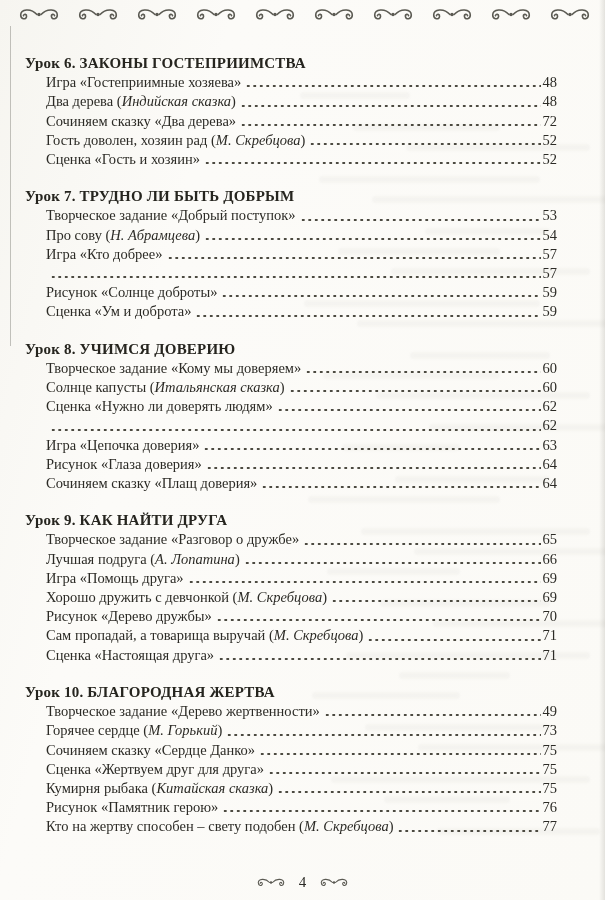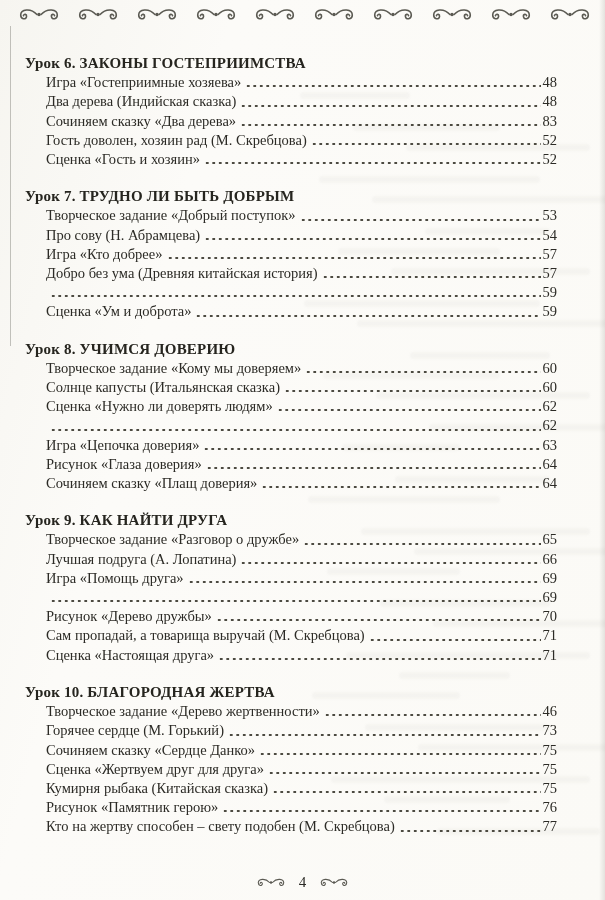--- a/index.html
+++ b/index.html
@@ -63,21 +63,21 @@
   }
   .toc-row {
     display: flex;
     align-items: baseline;
     font-size: 14.5px;
     line-height: 19.2px;
     padding-left: 21px;
     white-space: nowrap;
     justify-content: space-between;
   }
-  .entry-text .em { }
+  .entry-text .em { font-style: italic; }
   .dots {
     flex: 1 1 auto;
     min-width: 10px;
     height: 6px;
     align-self: flex-end;
     margin: 0 2px 3px 4px;
     background-image: radial-gradient(circle, #4b4940 1.05px, rgba(0,0,0,0) 1.5px);
     background-size: 6.5px 6px;
     background-repeat: repeat-x;
     background-position: 0 bottom;
@@ -248,21 +248,21 @@
 
   <div class="toc-row">
     <span class="entry-text"><span class="pre">Два дерева (</span><span class="em">Индийская сказка</span><span class="post">)</span></span>
     <span class="dots"></span>
     <span class="pagenum">48</span>
   </div>
 
   <div class="toc-row">
     <span class="entry-text"><span class="pre">Сочиняем сказку «Два дерева»</span><span class="em"></span><span class="post"></span></span>
     <span class="dots"></span>
-    <span class="pagenum">83</span>
+    <span class="pagenum">72</span>
   </div>
 
   <div class="toc-row">
     <span class="entry-text"><span class="pre">Гость доволен, хозяин рад (</span><span class="em">М. Скребцова</span><span class="post">)</span></span>
     <span class="dots"></span>
     <span class="pagenum">52</span>
   </div>
 
   <div class="toc-row">
     <span class="entry-text"><span class="pre">Сценка «Гость и хозяин»</span><span class="em"></span><span class="post"></span></span>
@@ -287,27 +287,27 @@
     <span class="pagenum">54</span>
   </div>
 
   <div class="toc-row">
     <span class="entry-text"><span class="pre">Игра «Кто добрее»</span><span class="em"></span><span class="post"></span></span>
     <span class="dots"></span>
     <span class="pagenum">57</span>
   </div>
 
   <div class="toc-row">
-    <span class="entry-text"><span class="pre">Добро без ума (</span><span class="em">Древняя китайская история</span><span class="post">)</span></span>
     <span class="dots"></span>
     <span class="pagenum">57</span>
   </div>
 
 
   <div class="toc-row">
+    <span class="entry-text"><span class="pre">Рисунок «Солнце доброты»</span><span class="em"></span><span class="post"></span></span>
     <span class="dots"></span>
     <span class="pagenum">59</span>
   </div>
 
   <div class="toc-row">
     <span class="entry-text"><span class="pre">Сценка «Ум и доброта»</span><span class="em"></span><span class="post"></span></span>
     <span class="dots"></span>
     <span class="pagenum">59</span>
   </div>
 </div>
@@ -374,20 +374,21 @@
     <span class="pagenum">66</span>
   </div>
 
   <div class="toc-row">
     <span class="entry-text"><span class="pre">Игра «Помощь друга»</span><span class="em"></span><span class="post"></span></span>
     <span class="dots"></span>
     <span class="pagenum">69</span>
   </div>
 
   <div class="toc-row">
+    <span class="entry-text"><span class="pre">Хорошо дружить с девчонкой (</span><span class="em">М. Скребцова</span><span class="post">)</span></span>
     <span class="dots"></span>
     <span class="pagenum">69</span>
   </div>
 
   <div class="toc-row">
     <span class="entry-text"><span class="pre">Рисунок «Дерево дружбы»</span><span class="em"></span><span class="post"></span></span>
     <span class="dots"></span>
     <span class="pagenum">70</span>
   </div>
 
@@ -404,21 +405,21 @@
   </div>
 </div>
   </section>
 
   <section class="section">
     <h2 class="section-title">Урок 10. БЛАГОРОДНАЯ ЖЕРТВА</h2>
     <div class="items">
   <div class="toc-row">
     <span class="entry-text"><span class="pre">Творческое задание «Дерево жертвенности»</span><span class="em"></span><span class="post"></span></span>
     <span class="dots"></span>
-    <span class="pagenum">46</span>
+    <span class="pagenum">49</span>
   </div>
 
   <div class="toc-row">
     <span class="entry-text"><span class="pre">Горячее сердце (</span><span class="em">М. Горький</span><span class="post">)</span></span>
     <span class="dots"></span>
     <span class="pagenum">73</span>
   </div>
 
   <div class="toc-row">
     <span class="entry-text"><span class="pre">Сочиняем сказку «Сердце Данко»</span><span class="em"></span><span class="post"></span></span>

